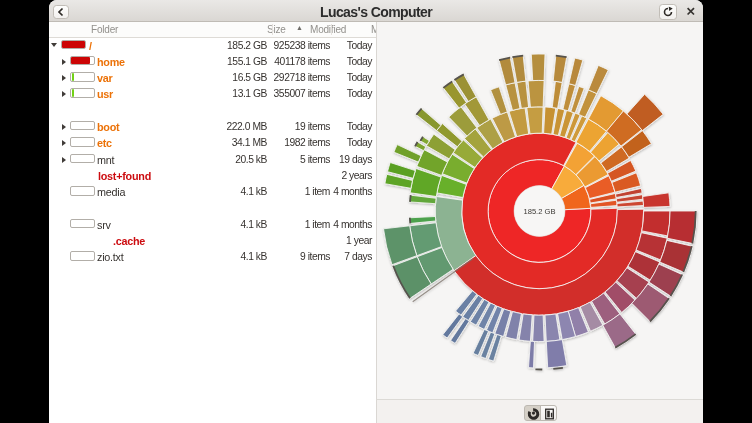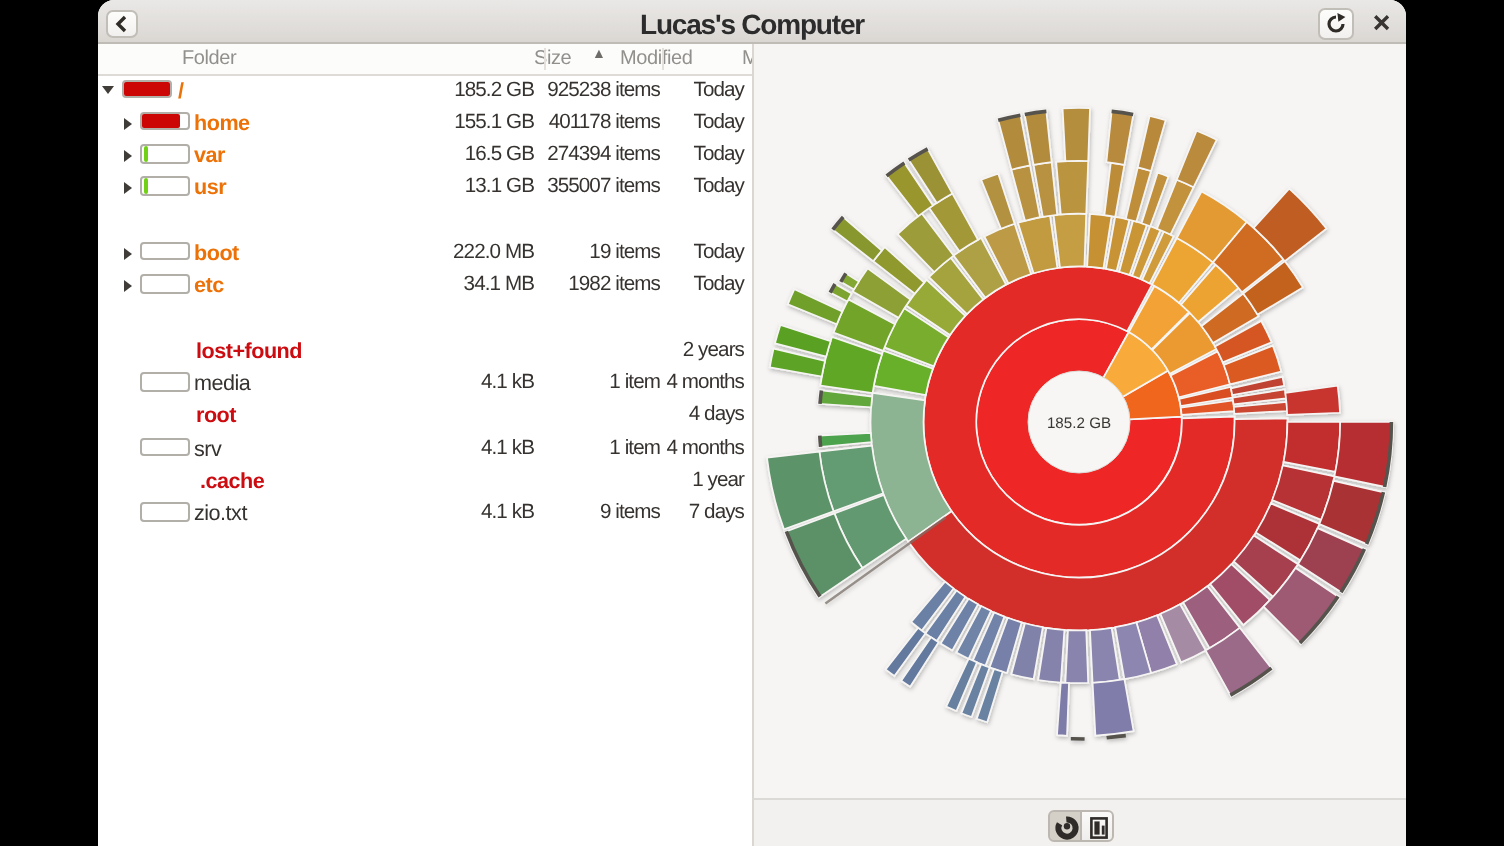--- a/index.html
+++ b/index.html
@@ -80,21 +80,21 @@
         <span class="col ct">401178 items</span>
         <span class="col md">Today</span>
       </div>
 <div class="row" style="top:48.6px">
         <span class="er"></span>
         <span class="bar" style="left:21px">
           <i class="fgrn" style="left:0.5px;width:2px"></i>
         </span>
         <span class="nm o" style="left:48px">var</span>
         <span class="col sz">16.5 GB</span>
-        <span class="col ct">274394 items</span>
+        <span class="col ct">292718 items</span>
         <span class="col md">Today</span>
       </div>
 <div class="row" style="top:64.9px">
         <span class="er"></span>
         <span class="bar" style="left:21px">
           <i class="fgrn" style="left:0.5px;width:2px"></i>
         </span>
         <span class="nm o" style="left:48px">usr</span>
         <span class="col sz">13.1 GB</span>
         <span class="col ct">355007 items</span>
@@ -109,44 +109,48 @@
         <span class="col md">Today</span>
       </div>
 <div class="row" style="top:113.7px">
         <span class="er"></span>
         <span class="bar" style="left:21px"></span>
         <span class="nm o" style="left:48px">etc</span>
         <span class="col sz">34.1 MB</span>
         <span class="col ct">1982 items</span>
         <span class="col md">Today</span>
       </div>
+<div class="row" style="top:130.0px">
+        <span class="er"></span>
+        <span class="bar" style="left:21px"></span>
+        <span class="nm n" style="left:48px">mnt</span>
+        <span class="col sz">20.5 kB</span>
+        <span class="col ct">5 items</span>
+        <span class="col md">19 days</span>
+      </div>
 <div class="row" style="top:146.3px">
         <span class="nm r" style="left:49px">lost+found</span>
         <span class="col md">2 years</span>
       </div>
 <div class="row" style="top:162.6px">
         <span class="bar" style="left:21px"></span>
         <span class="nm n" style="left:48px">media</span>
         <span class="col sz">4.1 kB</span>
         <span class="col ct">1 item</span>
         <span class="col md">4 months</span>
       </div>
-<div class="row" style="top:178.9px">
-        <span class="nm r" style="left:49px">root</span>
-        <span class="col md">4 days</span>
-      </div>
 <div class="row" style="top:195.2px">
         <span class="bar" style="left:21px"></span>
         <span class="nm n" style="left:48px">srv</span>
         <span class="col sz">4.1 kB</span>
         <span class="col ct">1 item</span>
         <span class="col md">4 months</span>
       </div>
 <div class="row" style="top:211.5px">
-        <span class="nm r" style="left:51px">.cache</span>
+        <span class="nm r" style="left:64px">.cache</span>
         <span class="col md">1 year</span>
       </div>
 <div class="row" style="top:227.8px">
         <span class="bar" style="left:21px"></span>
         <span class="nm n" style="left:48px">zio.txt</span>
         <span class="col sz">4.1 kB</span>
         <span class="col ct">9 items</span>
         <span class="col md">7 days</span>
       </div>
   </div>

